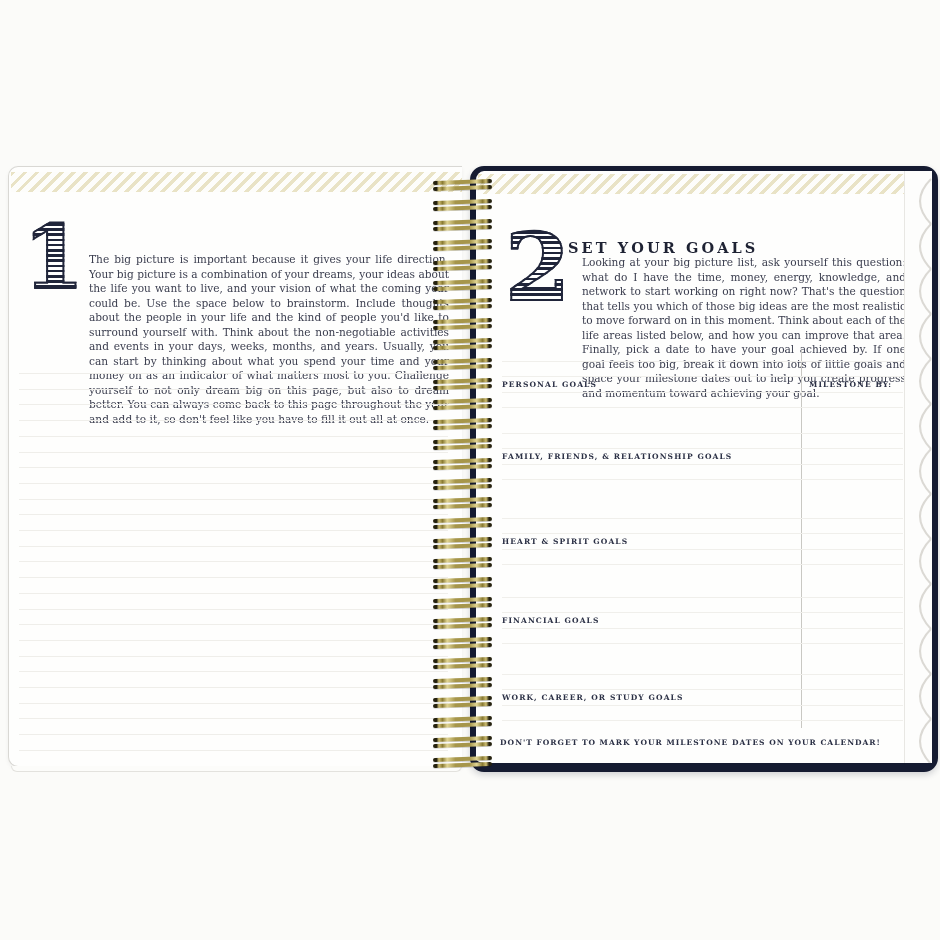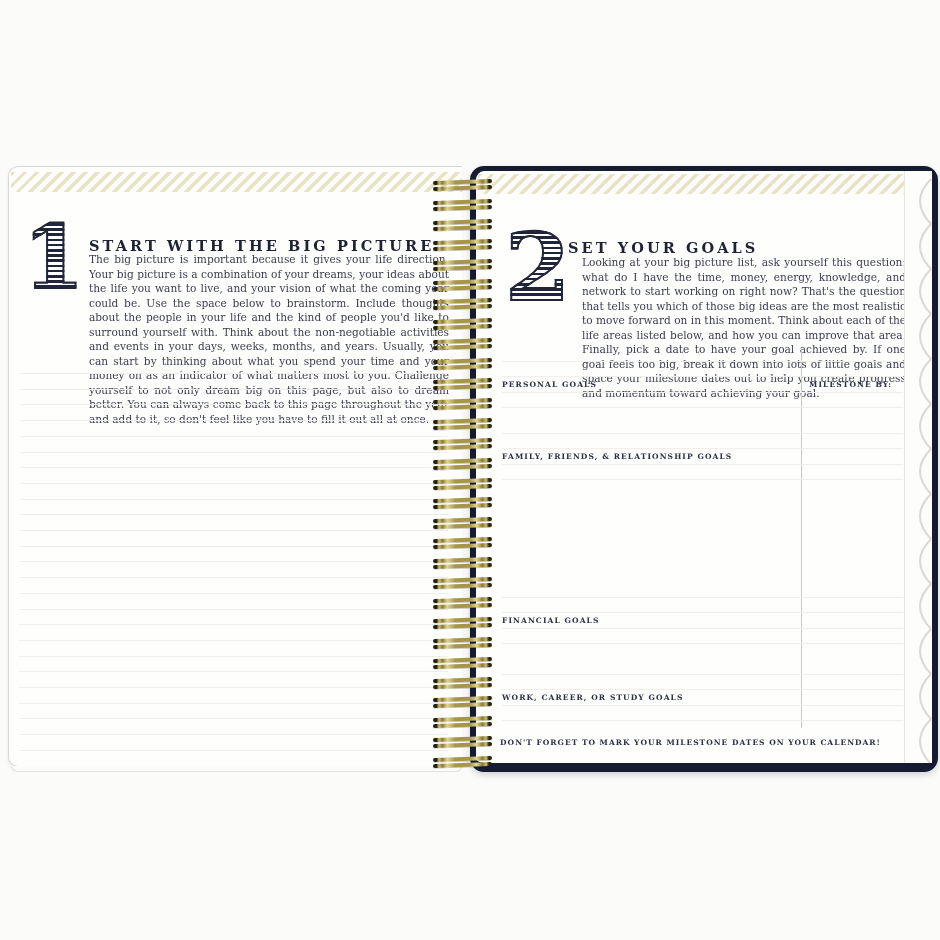--- a/index.html
+++ b/index.html
@@ -107,21 +107,20 @@
   .coil .w2 { top:6px; transform:rotate(-2deg); }
 </style>
 </head>
 <body>
 
 <div class="scene">
 
   <div class="left-page">
     <div class="stripe-band"></div>
     <div class="numeral n1">1</div>
-    <h1 class="page-title left-title">START WITH THE BIG PICTURE</h1>
     <p class="body-text left-body">The big picture is important because it gives your life direction. Your big picture is a combination of your dreams, your ideas about the life you want to live, and your vision of what the coming year could be. Use the space below to brainstorm. Include thoughts about the people in your life and the kind of people you'd like to surround yourself with. Think about the non-negotiable activities and events in your days, weeks, months, and years. Usually, you can start by thinking about what you spend your time and your money on as an indicator of what matters most to you. Challenge yourself to not only dream big on this page, but also to dream better. You can always come back to this page throughout the year and add to it, so don't feel like you have to fill it out all at once.</p>
     <div id="left-rules">
         <div class="rule" style="top: 206px;"></div>
         <div class="rule" style="top: 221.7px;"></div>
         <div class="rule" style="top: 237.4px;"></div>
         <div class="rule" style="top: 253.1px;"></div>
         <div class="rule" style="top: 268.8px;"></div>
         <div class="rule" style="top: 284.5px;"></div>
         <div class="rule" style="top: 300.2px;"></div>
         <div class="rule" style="top: 315.9px;"></div>
@@ -162,20 +161,27 @@
             <div class="goal-rule" style="top: 43.5px;"></div>
             <div class="goal-rule" style="top: 59px;"></div>
           </div>
           <div class="goal-section" style="top: 72px;">
             <div class="goal-label">FAMILY, FRIENDS, &amp; RELATIONSHIP GOALS</div>
             <div class="goal-rule" style="top: 12.5px;"></div>
             <div class="goal-rule" style="top: 28px;"></div>
             <div class="goal-rule" style="top: 43.5px;"></div>
             <div class="goal-rule" style="top: 59px;"></div>
           </div>
+          <div class="goal-section" style="top: 157px;">
+            <div class="goal-label">HEART &amp; SPIRIT GOALS</div>
+            <div class="goal-rule" style="top: 12.5px;"></div>
+            <div class="goal-rule" style="top: 28px;"></div>
+            <div class="goal-rule" style="top: 43.5px;"></div>
+            <div class="goal-rule" style="top: 59px;"></div>
+          </div>
           <div class="goal-section" style="top: 236px;">
             <div class="goal-label">FINANCIAL GOALS</div>
             <div class="goal-rule" style="top: 12.5px;"></div>
             <div class="goal-rule" style="top: 28px;"></div>
             <div class="goal-rule" style="top: 43.5px;"></div>
             <div class="goal-rule" style="top: 59px;"></div>
           </div>
           <div class="goal-section" style="top: 313px;">
             <div class="goal-label">WORK, CAREER, OR STUDY GOALS</div>
             <div class="goal-rule" style="top: 12.5px;"></div>

